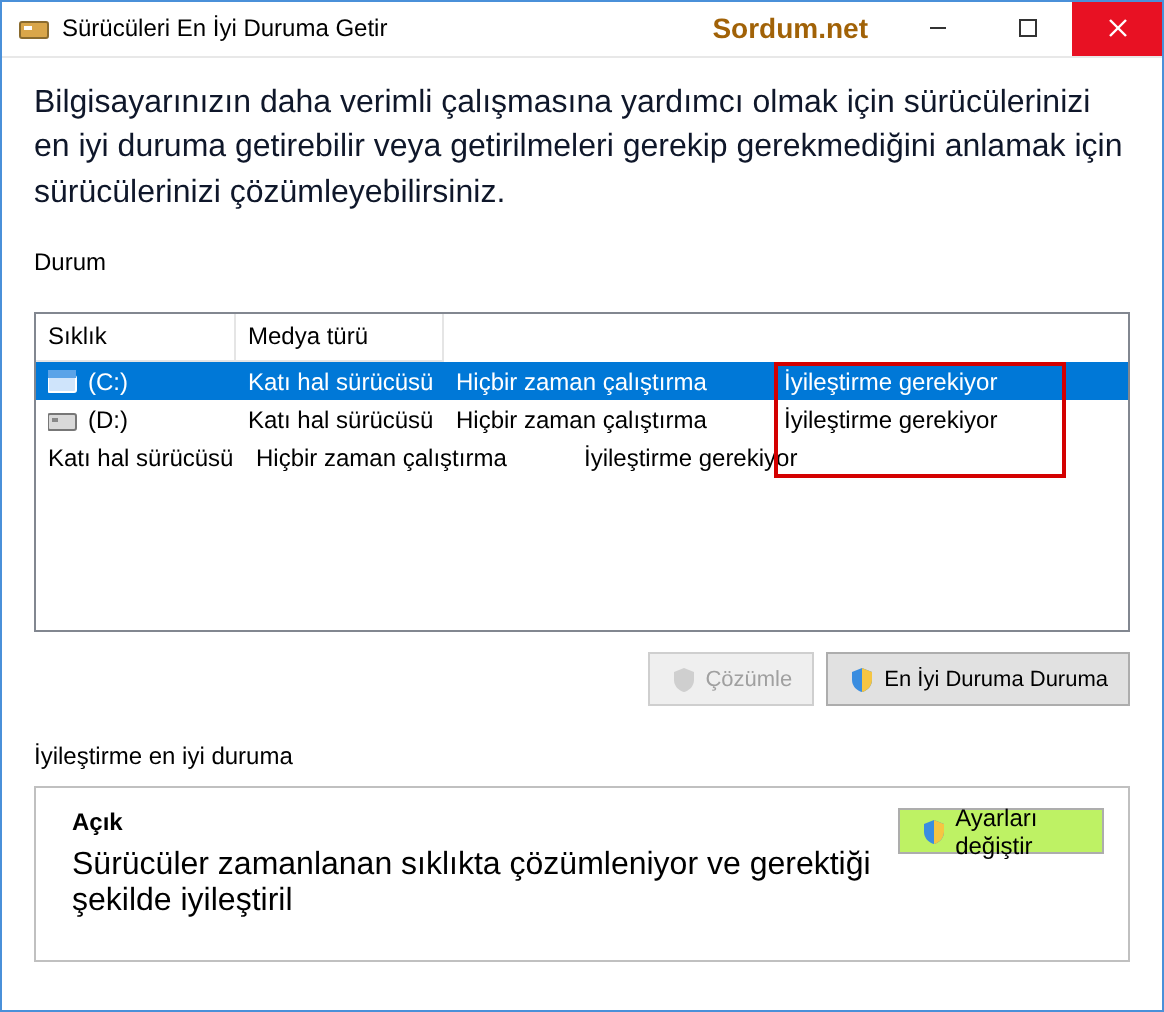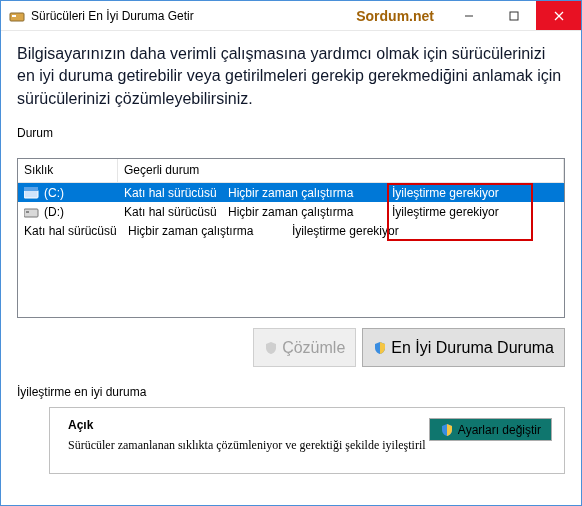--- a/index.html
+++ b/index.html
@@ -129,69 +129,67 @@
       pointer-events: none;
     }
     .table-area { position: relative; }
     .btnrow {
       display: flex;
       justify-content: flex-end;
       gap: 6px;
       margin-bottom: 18px;
     }
     .btn {
-      height: 39px;
+      height: 27px;
       padding: 0 10px;
       border: 1px solid #adadad;
       background: #e1e1e1;
-      font-size: 16px;
+      font-size: 11px;
       display: flex;
       align-items: center;
       gap: 4px;
       cursor: pointer;
     }
     .btn.disabled {
       color: #a0a0a0;
       background: #efefef;
       border-color: #cfcfcf;
       cursor: default;
     }
     .sched-label {
       font-size: 12px;
       margin-bottom: 8px;
     }
     .sched-box {
       border: 1px solid #c0c0c0;
       padding: 10px 12px 14px 12px;
       position: relative;
       margin-bottom: 24px;
-      margin-left: 32px;
     }
     .sched-on {
       font-weight: bold;
       font-size: 12px;
       margin-bottom: 6px;
       margin-left: 6px;
     }
     .sched-desc {
-      font-size: 12px;
+      font-size: 16px;
       margin-bottom: 6px;
       margin-left: 6px;
-      font-family: Liberation Serif, serif;
     }
     .sched-row {
       display:flex;
       justify-content: space-between;
       align-items: flex-start;
     }
     .settings-btn {
       height: 23px;
       padding: 0 10px;
       border: 1px solid #adadad;
-      background: #0f766e;
+      background: #bef264;
       font-size: 12px;
       display: flex;
       align-items: center;
       gap: 4px;
     }
     .shield {
       width: 14px; height: 14px; display: inline-block;
     }
     .footer {
       border-top: 1px solid #dcdcdc;
@@ -247,21 +245,21 @@
 
   <div class="content">
     <div class="desc">Bilgisayarınızın daha verimli çalışmasına yardımcı olmak için sürücülerinizi en iyi duruma getirebilir veya getirilmeleri gerekip gerekmediğini anlamak için sürücülerinizi çözümleyebilirsiniz.</div>
 
     <div class="section-label">Durum</div>
 
     <div class="table-area">
       <div class="tableframe">
         <div class="thead">
           <div class="th col0">Sıklık</div>
-          <div class="th col3">Geçerli durum</div>
+          <div class="th col1">Medya türü</div>
         </div>
         <div class="tbody" id="tbody">
             <div class="tr selected">
               <div class="td col0">
                 <span class="drive-icon"><svg width="16" height="12" viewBox="0 0 16 12">
                     <rect x="0" y="3" width="14" height="8" rx="1" fill="#cfe4fb" stroke="#fff"></rect>
                     <rect x="0" y="0" width="14" height="4" fill="#5aa3e8"></rect>
                   </svg></span>
                 <span>(C:)</span>
               </div>

